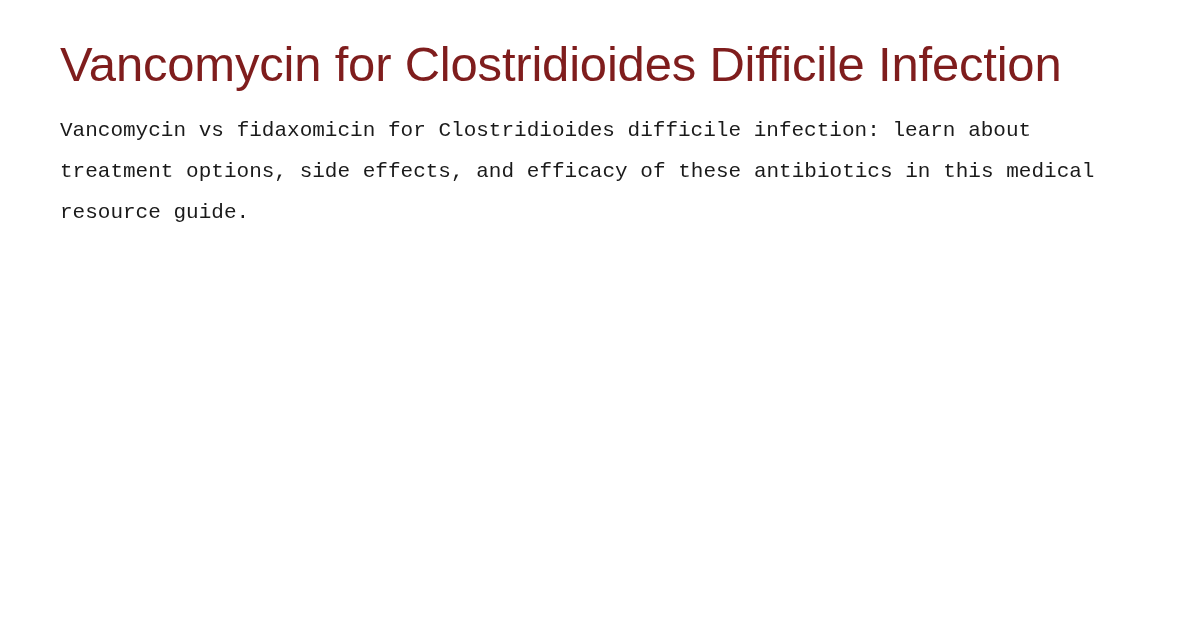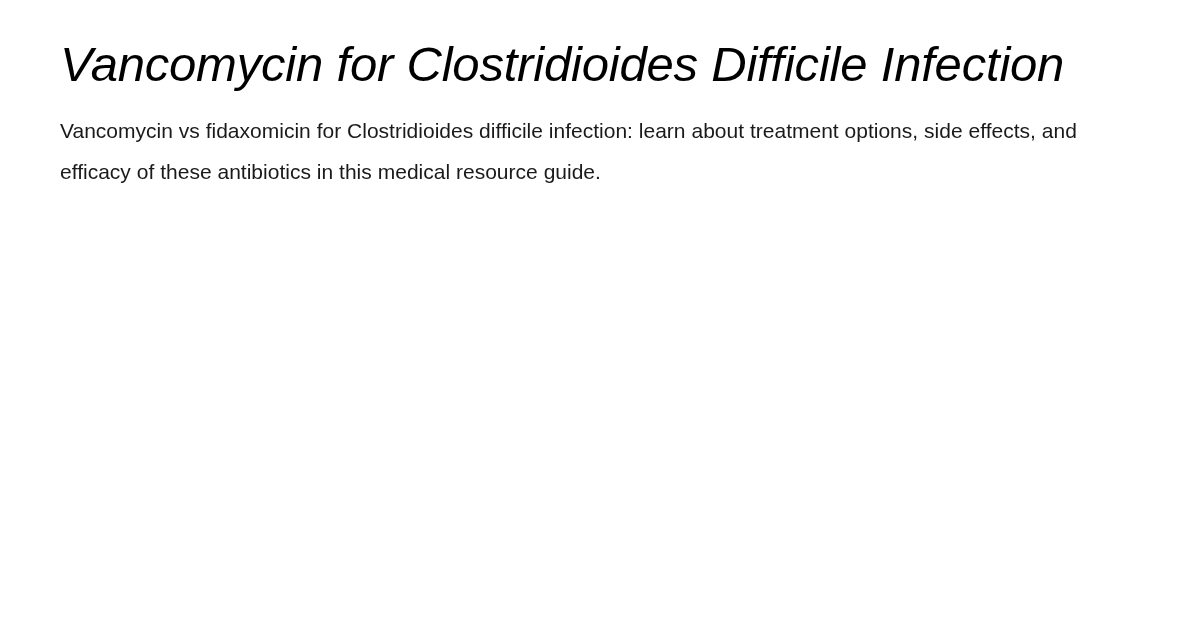--- a/index.html
+++ b/index.html
@@ -28,28 +28,27 @@
     left: 60px;
     top: 34px;
     width: 1080px;
   }
   .page-title {
     font-family: "Liberation Sans", "DejaVu Sans", sans-serif;
     font-size: 49px;
     font-weight: 400;
     line-height: 60px;
     letter-spacing: -0.2px;
-    color: #000000;
+    color: #7f1d1d;
     margin: 0;
     padding: 0;
     white-space: nowrap;
-    font-style: italic;
   }
   .page-description {
-    font-family: Liberation Sans, sans-serif;
+    font-family: Liberation Mono, monospace;
     font-size: 21px;
     font-weight: 400;
     line-height: 41px;
     color: #1a1a1a;
     margin: 0;
     padding: 0;
     width: 1062px;
     word-spacing: 0.1px;
   }
   .title-wrap {

